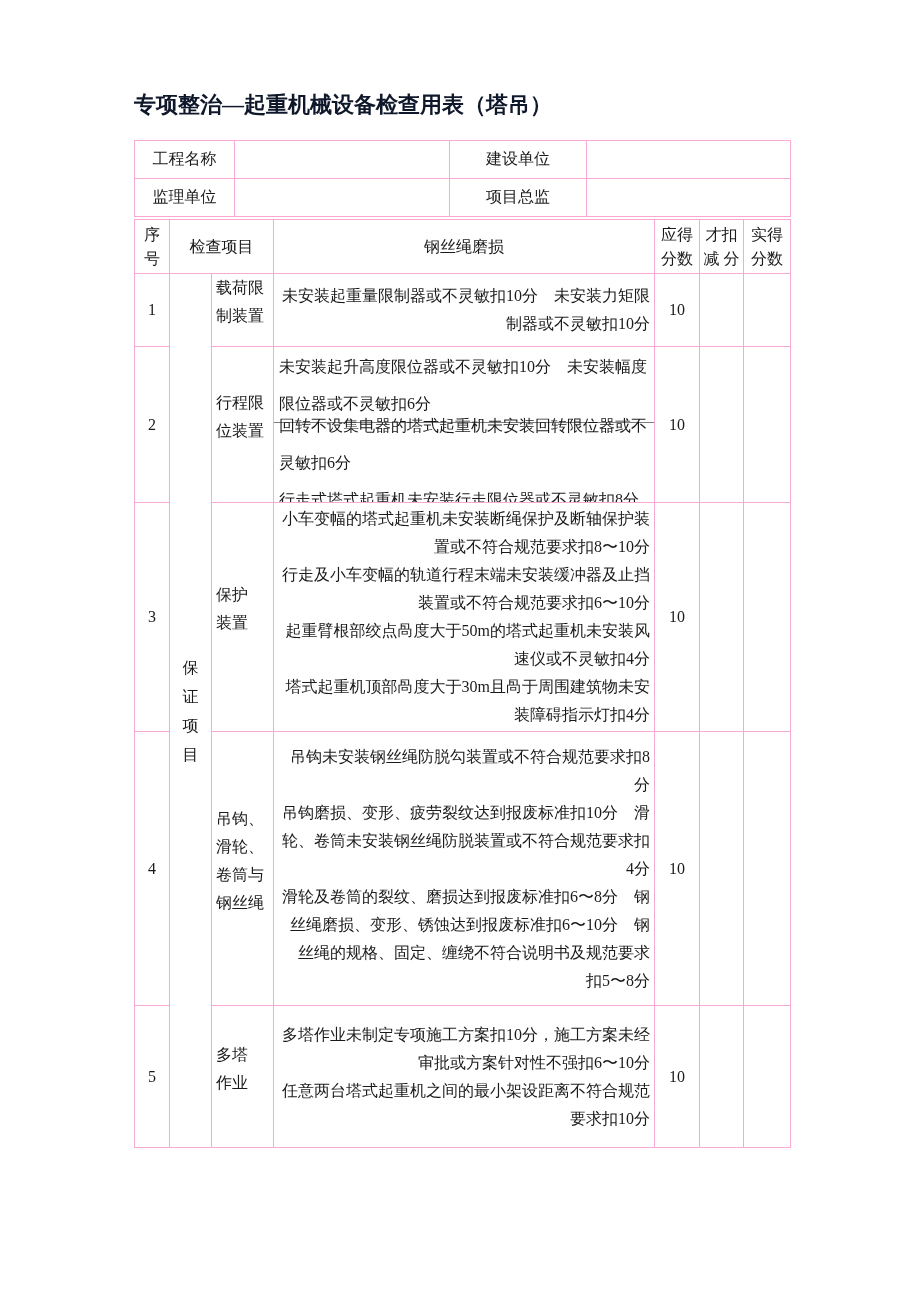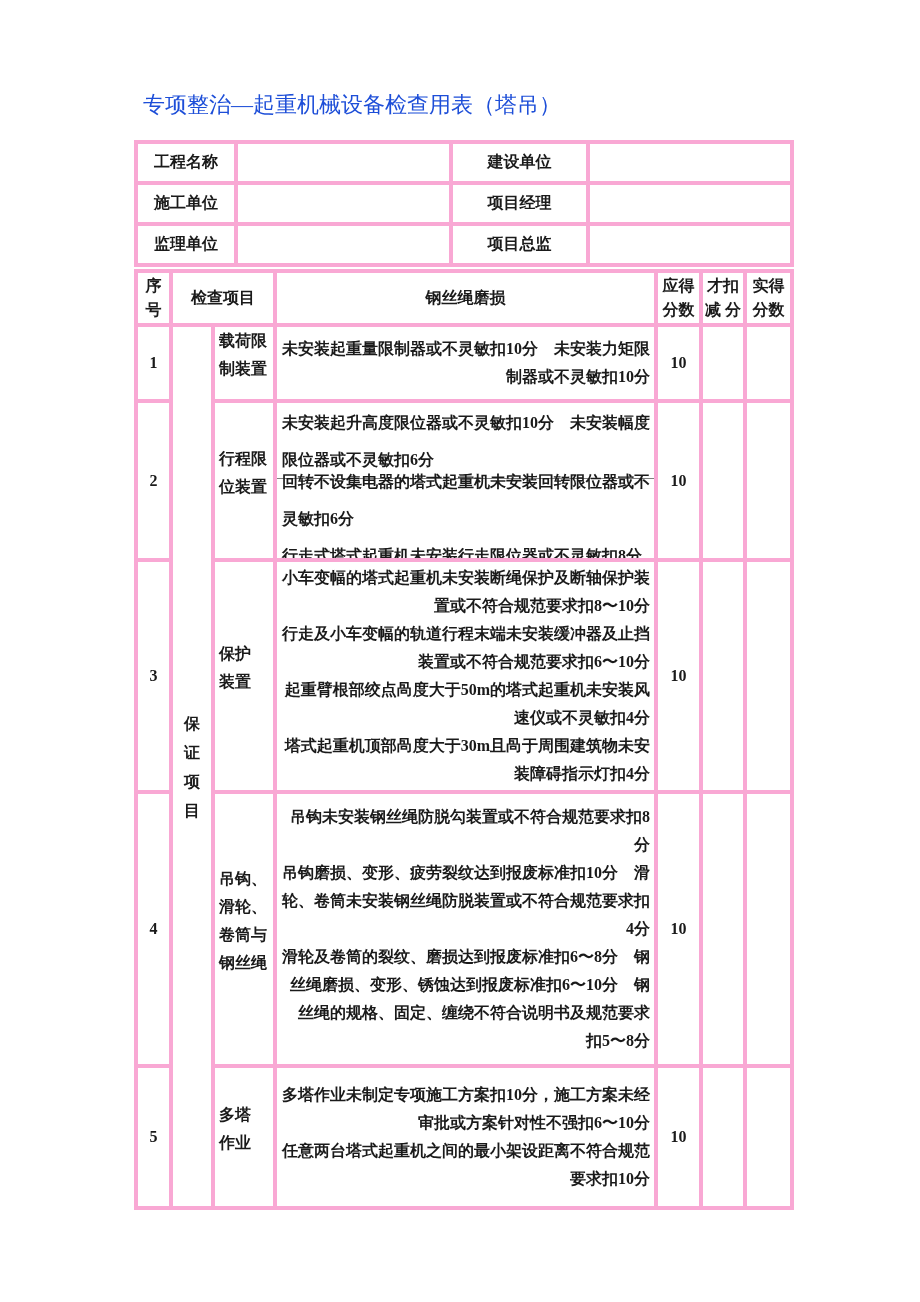--- a/index.html
+++ b/index.html
@@ -8,28 +8,28 @@
     background: #ffffff;
     color: #1a1a1a;
     font-family: "Liberation Serif", "DejaVu Serif", serif;
     position: relative;
     overflow: hidden;
   }
   .content { position: absolute; left: 134px; top: 90px; width: 657px; }
 
   .doc-title {
     font-size: 22px;
-    font-weight: normal;
-    color: #1d4ed8;
-    margin: 0 0 20px 9px;
+    font-weight: bold;
+    color: #0f172a;
+    margin: 0 0 20px 0;
     white-space: nowrap;
   }
 
   table { border-collapse: collapse; table-layout: fixed; width: 656px; }
-  td, th { border: 4px solid #f9a8d4; font-weight: bold; overflow: hidden; }
+  td, th { border: 1px solid #f9a8d4; font-weight: normal; overflow: hidden; }
 
   
   .info-table td { height: 35px; font-size: 16px; }
   .info-table .lbl { text-align: center; }
   .info-table .val { }
 
   
   .main-table { margin-top: 2px; }
   .main-table th {
     font-size: 16px; text-align: center;
@@ -65,26 +65,20 @@
         <col style="width:100px">
         <col style="width:215px">
         <col style="width:137px">
         <col style="width:204px">
       </colgroup>
     <tbody>
       <tr>
         <td class="lbl">工程名称</td>
         <td class="val"></td>
         <td class="lbl">建设单位</td>
-        <td class="val"></td>
-      </tr>
-      <tr>
-        <td class="lbl">施工单位</td>
-        <td class="val"></td>
-        <td class="lbl">项目经理</td>
         <td class="val"></td>
       </tr>
       <tr>
         <td class="lbl">监理单位</td>
         <td class="val"></td>
         <td class="lbl">项目总监</td>
         <td class="val"></td>
       </tr>
     </tbody>
   </table>

